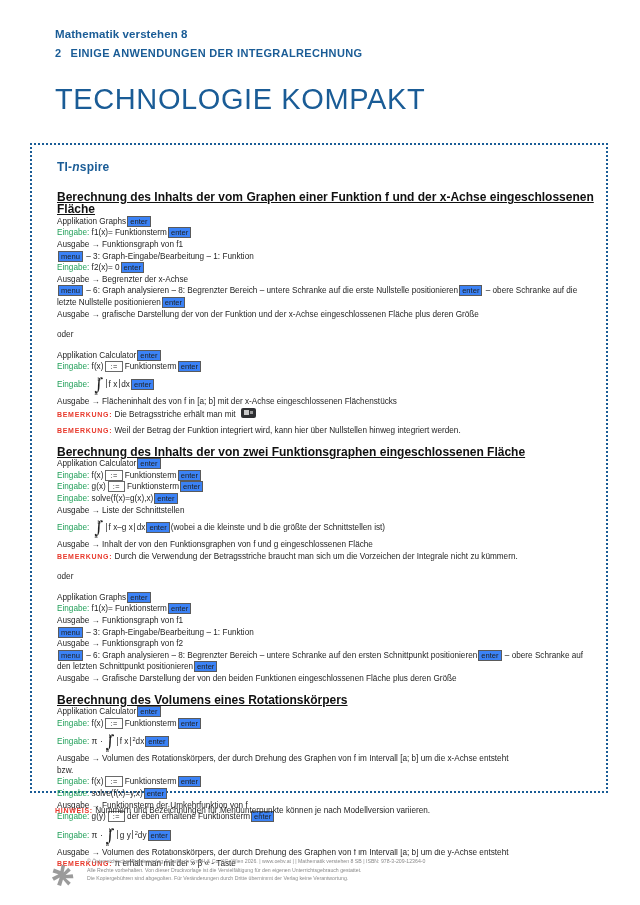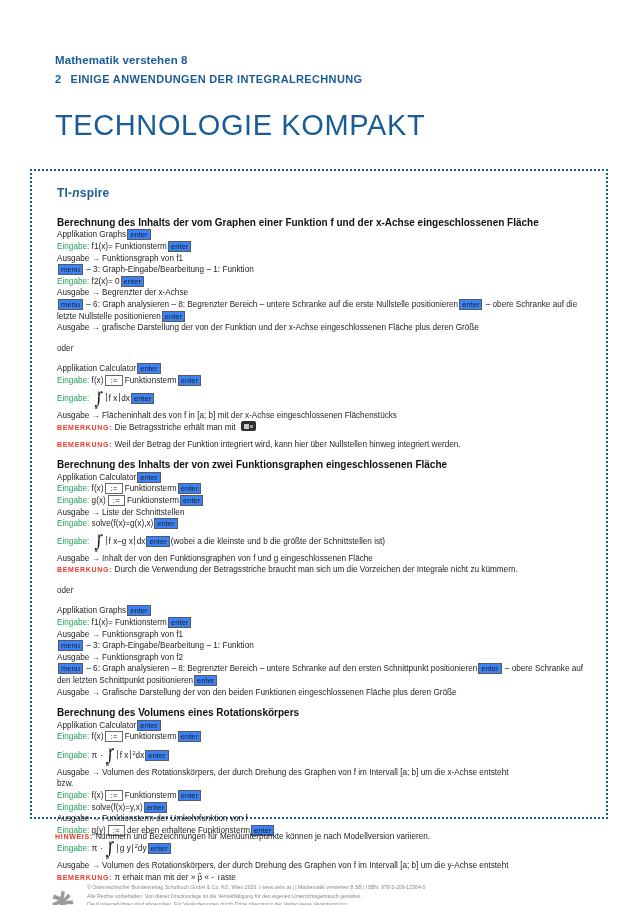--- a/index.html
+++ b/index.html
@@ -14,21 +14,20 @@
     color: #1a1a1a;
     position: relative;
     overflow: hidden;
   }
 
   .page {
     position: absolute;
     left: 0; top: 0;
     width: 640px;
     height: 706px;
-    margin-top: 26px;
   }
 
   
   .header {
     position: absolute;
     left: 55px;
     top: 27px;
     width: 540px;
   }
   .hdr-series {
@@ -88,24 +87,25 @@
     left: 25px;
     top: 46px;
     right: 12px;
     font-size: 8.2px;
     line-height: 11.6px;
   }
 
   
   .sec-head {
     font-weight: bold;
-    font-size: 10px;
+    font-size: 12px;
     color: #111;
     margin-top: 0;
     line-height: 12.4px;
+    text-decoration: underline;
   }
   .row {
     color: #1f1f1f;
     white-space: normal;
   }
   .lbl-green { color: #22a05a; }
   .spacer { height: 9px; }
   .spacer-sm { height: 5px; }
 
   .note {
@@ -370,26 +370,26 @@
       <div class="row">
         <span class="lbl-green">Eingabe:</span>
         <span>f(x)</span><span class="key-assign">:=</span><span>Funktionsterm</span><span class="key">enter</span>
       </div>
 
       <div class="row">
         <span class="lbl-green">Eingabe:</span>
         <span>g(x)</span><span class="key-assign">:=</span><span>Funktionsterm</span><span class="key">enter</span>
       </div>
 
+      <div class="row">
+        <span class="lbl-green">Eingabe:</span>
+        <span>solve(f(x)=g(x),x)</span><span class="key">enter</span>
+      </div>
+
       <div class="row">Ausgabe → Liste der Schnittstellen</div>
-
-      <div class="row">
-        <span class="lbl-green">Eingabe:</span>
-        <span>solve(f(x)=g(x),x)</span><span class="key">enter</span>
-      </div>
 
       <div class="intline">
         <span class="lbl-green">Eingabe:</span>
         <span class="intg">
           <span class="up">b</span>
           <span class="sym">∫</span>
           <span class="lo">a</span>
         </span><span class="bar"></span><span class="expr">f x</span><span class="expr">–</span><span class="expr">g x</span><span class="bar"></span><span class="expr">dx</span><span class="key">enter</span><span class="expr">(wobei a die kleinste und b die größte der Schnittstellen ist)</span>
       </div>
 

